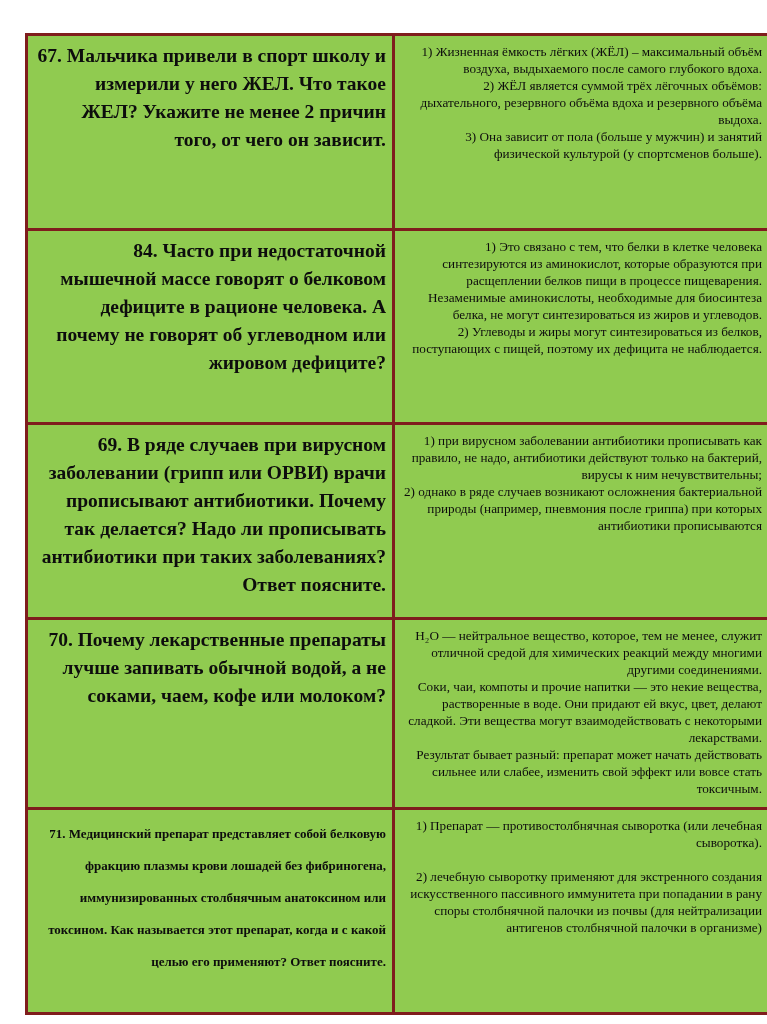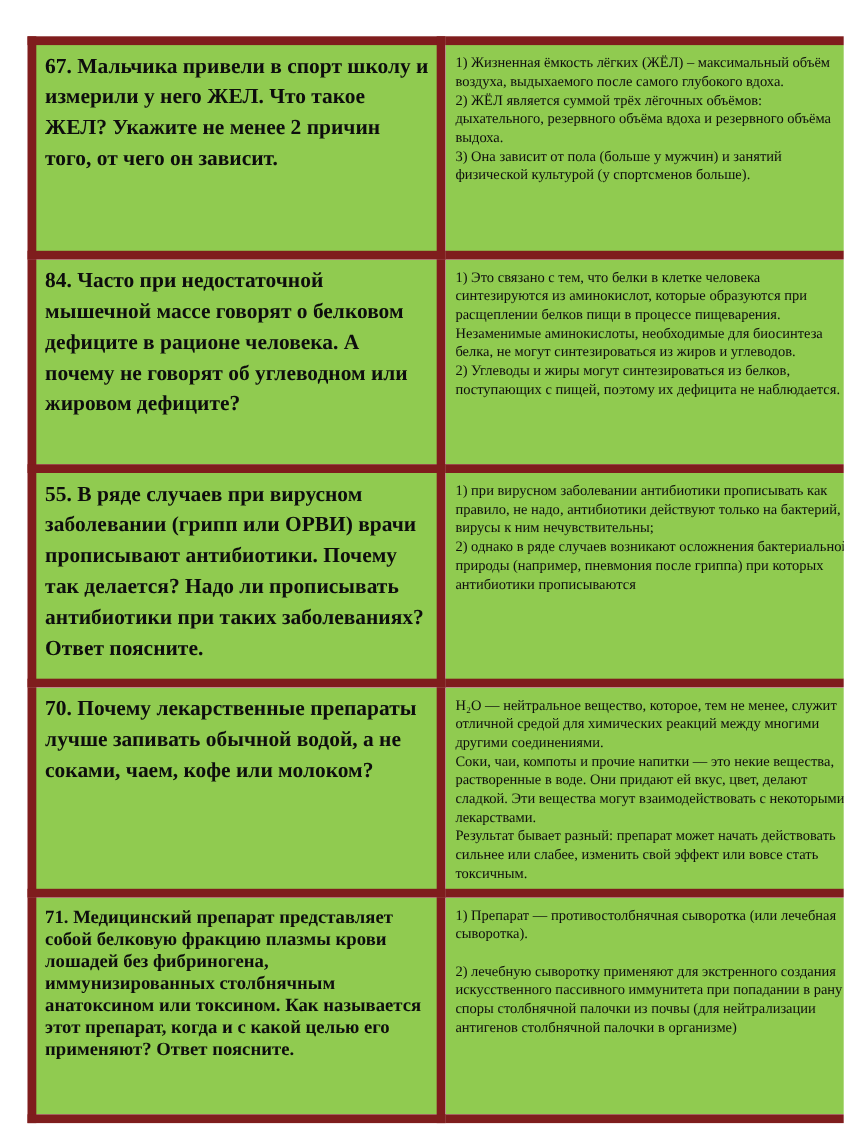--- a/index.html
+++ b/index.html
@@ -20,36 +20,37 @@
   }
   table.qa-table {
     position: absolute;
     left: 25px;
     top: 33px;
     width: 708px;
     border-collapse: collapse;
     table-layout: fixed;
   }
   table.qa-table td {
-    border: 8px solid #7f1d1d;
+    border: 3px solid #7f1d1d;
     background: #90cb50;
     vertical-align: top;
     overflow: hidden;
+    text-align: right;
   }
   td.q-cell {
     width: 350px;
     font-weight: bold;
     font-size: 19.5px;
     line-height: 28px;
     padding: 6px 6px 6px 8px;
     white-space: pre-line;
   }
   td.q-cell.tight {
-    font-size: 17px;
-    line-height: 20px;
+    font-size: 13px;
+    line-height: 32px;
     padding-top: 8px;
   }
   td.a-cell {
     width: 358px;
     font-weight: normal;
     font-size: 13.2px;
     line-height: 17px;
     padding: 7px 8px 6px 9px;
     white-space: pre-line;
   }
@@ -65,21 +66,21 @@
         <td class="a-cell">1) Жизненная ёмкость лёгких (ЖЁЛ) – максимальный объём воздуха, выдыхаемого после самого глубокого вдоха.
 2) ЖЁЛ является суммой трёх лёгочных объёмов: дыхательного, резервного объёма вдоха и резервного объёма выдоха.
 3) Она зависит от пола (больше у мужчин) и занятий физической культурой (у спортсменов больше).</td>
       </tr>
       <tr style="height:194px;">
         <td class="q-cell">84. Часто при недостаточной мышечной массе говорят о белковом дефиците в рационе человека. А почему не говорят об углеводном или жировом дефиците?</td>
         <td class="a-cell">1) Это связано с тем, что белки в клетке человека синтезируются из аминокислот, которые образуются при расщеплении белков пищи в процессе пищеварения. Незаменимые аминокислоты, необходимые для биосинтеза белка, не могут синтезироваться из жиров и углеводов.
 2) Углеводы и жиры могут синтезироваться из белков, поступающих с пищей, поэтому их дефицита не наблюдается.</td>
       </tr>
       <tr style="height:195px;">
-        <td class="q-cell">55. В ряде случаев при вирусном заболевании (грипп или ОРВИ) врачи прописывают антибиотики. Почему так делается? Надо ли прописывать антибиотики при таких заболеваниях? Ответ поясните.</td>
+        <td class="q-cell">69. В ряде случаев при вирусном заболевании (грипп или ОРВИ) врачи прописывают антибиотики. Почему так делается? Надо ли прописывать антибиотики при таких заболеваниях? Ответ поясните.</td>
         <td class="a-cell">1) при вирусном заболевании антибиотики прописывать как правило, не надо, антибиотики действуют только на бактерий, вирусы к ним нечувствительны;
 2) однако в ряде случаев возникают осложнения бактериальной природы (например, пневмония после гриппа) при которых антибиотики прописываются</td>
       </tr>
       <tr style="height:190px;">
         <td class="q-cell">70. Почему лекарственные препараты лучше запивать обычной водой, а не соками, чаем, кофе или молоком?</td>
         <td class="a-cell">H₂O — нейтральное вещество, которое, тем не менее, служит отличной средой для химических реакций между многими другими соединениями.
 Соки, чаи, компоты и прочие напитки — это некие вещества, растворенные в воде. Они придают ей вкус, цвет, делают сладкой. Эти вещества могут взаимодействовать с некоторыми лекарствами.
 Результат бывает разный: препарат может начать действовать сильнее или слабее, изменить свой эффект или вовсе стать токсичным.</td>
       </tr>
       <tr style="height:205px;">

